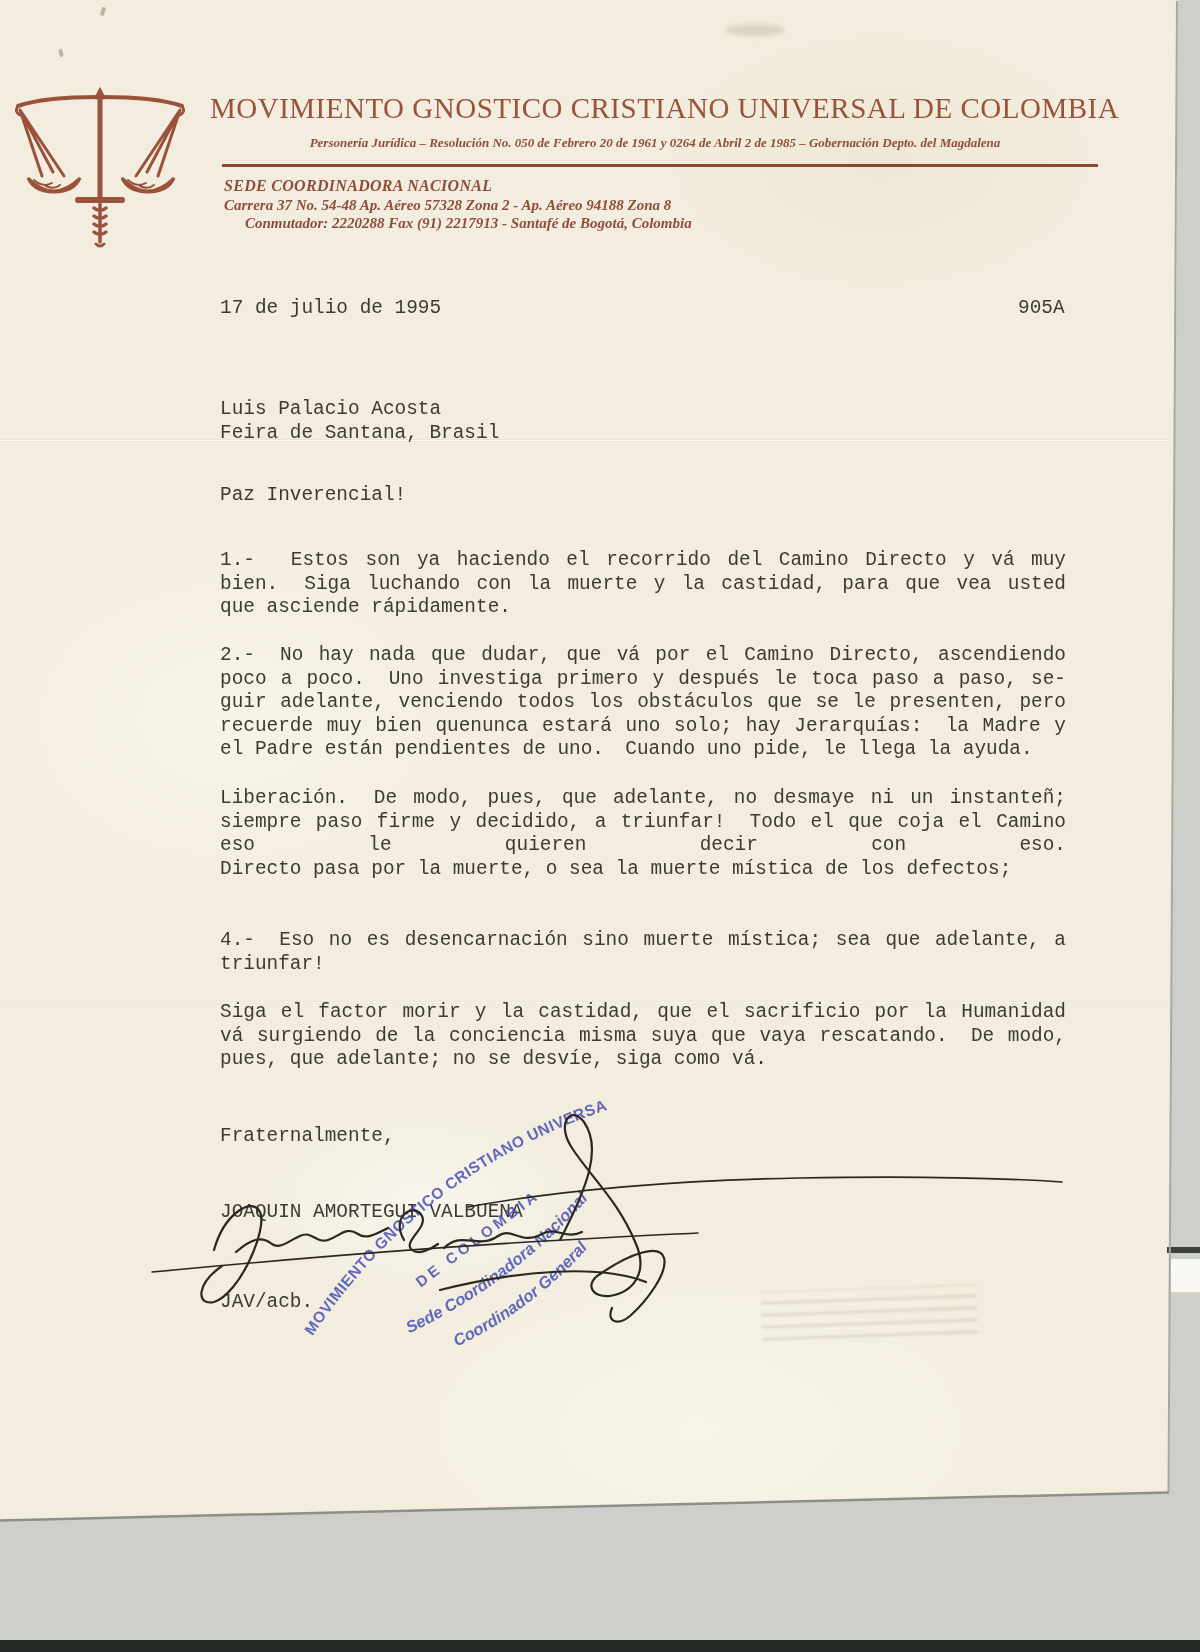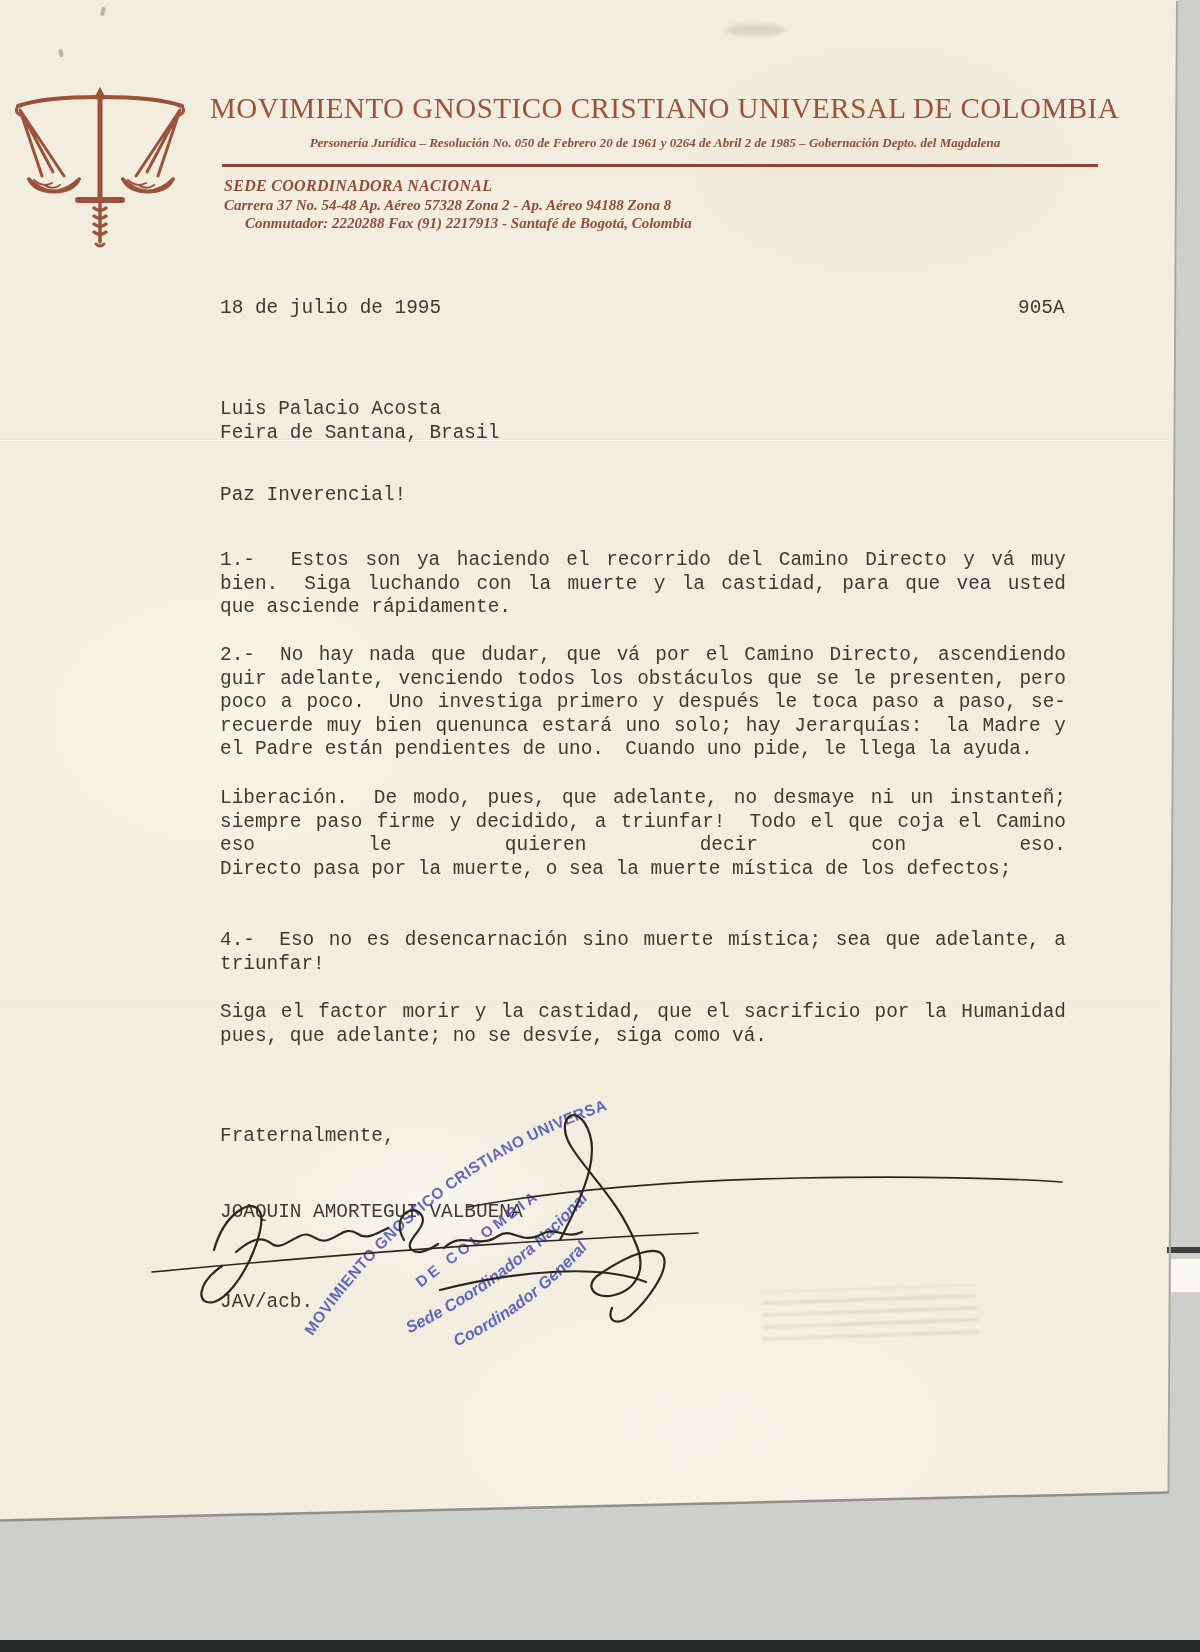--- a/index.html
+++ b/index.html
@@ -124,55 +124,56 @@
 </svg>
 
 <div class="org-name">MOVIMIENTO GNOSTICO CRISTIANO UNIVERSAL DE COLOMBIA</div>
 <div class="legal-line">Personería Jurídica – Resolución No. 050 de Febrero 20 de 1961 y 0264 de Abril 2 de 1985 – Gobernación Depto. del Magdalena</div>
 <div class="header-rule"></div>
 <div class="office-name">SEDE COORDINADORA NACIONAL</div>
 <div class="addr a1">Carrera 37 No. 54-48 Ap. Aéreo 57328 Zona 2 - Ap. Aéreo 94188 Zona 8</div>
 <div class="addr a2">Conmutador: 2220288 Fax (91) 2217913 - Santafé de Bogotá, Colombia</div>
 
 <div class="col typed date-row" style="position:absolute;">
-  <span>18 de julio de 1995</span>
+  <span>17 de julio de 1995</span>
   <span class="ref-code">905A</span>
 </div>
 
 <div class="col typed recipient" style="position:absolute;">
   <div>Luis Palacio Acosta</div>
   <div>Feira de Santana, Brasil</div>
 </div>
 
 <div class="col typed salutation" style="position:absolute;">Paz Inverencial!</div>
 
 <div class="col typed para p1" style="position:absolute;">
     <div class="tl">1.-  Estos son ya haciendo el recorrido del Camino Directo y vá muy</div>
     <div class="tl">bien.  Siga luchando con la muerte y la castidad, para que vea usted</div>
     <div class="tl">que asciende rápidamente.</div>
   </div>
 <div class="col typed para p2" style="position:absolute;">
     <div class="tl">2.-  No hay nada que dudar, que vá por el Camino Directo, ascendiendo</div>
+    <div class="tl">poco a poco.  Uno investiga primero y después le toca paso a paso, se-</div>
     <div class="tl">guir adelante, venciendo todos los obstáculos que se le presenten, pero</div>
-    <div class="tl">poco a poco.  Uno investiga primero y después le toca paso a paso, se-</div>
     <div class="tl">recuerde muy bien quenunca estará uno solo; hay Jerarquías:  la Madre y</div>
     <div class="tl">el Padre están pendientes de uno.  Cuando uno pide, le llega la ayuda.</div>
   </div>
 <div class="col typed para p3" style="position:absolute;">
     <div class="tl">Liberación.  De modo, pues, que adelante, no desmaye ni un instanteñ;</div>
     <div class="tl">siempre paso firme y decidido, a triunfar!  Todo el que coja el Camino</div>
     <div class="tl">eso le quieren decir con eso.</div>
     <div class="tl">Directo pasa por la muerte, o sea la muerte mística de los defectos;</div>
   </div>
 <div class="col typed para p4" style="position:absolute;">
     <div class="tl">4.-  Eso no es desencarnación sino muerte mística; sea que adelante, a</div>
     <div class="tl">triunfar!</div>
   </div>
 <div class="col typed para p5" style="position:absolute;">
     <div class="tl">Siga el factor morir y la castidad, que el sacrificio por la Humanidad</div>
+    <div class="tl">vá surgiendo de la conciencia misma suya que vaya rescatando.  De modo,</div>
     <div class="tl">pues, que adelante; no se desvíe, siga como vá.</div>
   </div>
 
 <div class="col typed closing" style="position:absolute;">Fraternalmente,</div>
 <div class="col typed signer-name" style="position:absolute;">JOAQUIN AMORTEGUI VALBUENA</div>
 <div class="col typed initials" style="position:absolute;">JAV/acb.</div>
 
 <div class="stamp">
   <svg width="400" height="280" viewBox="0 0 400 280">
     <defs>

